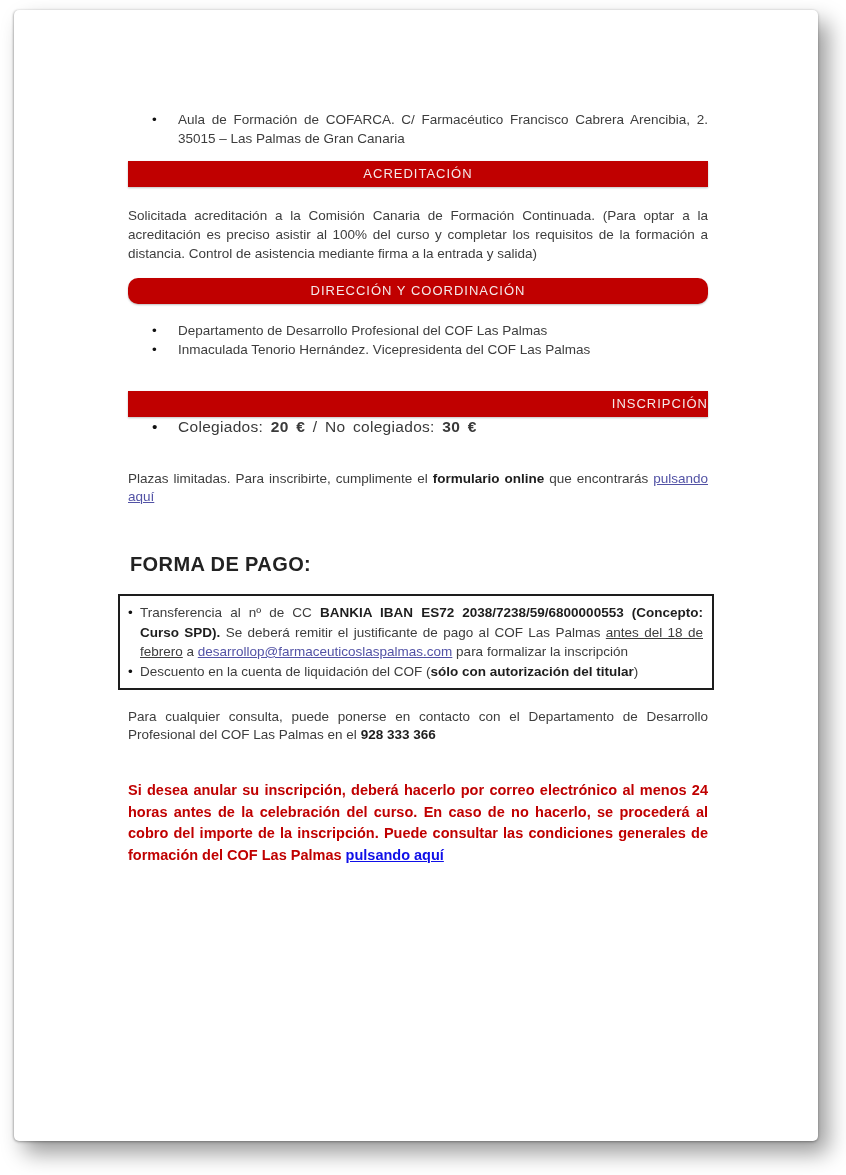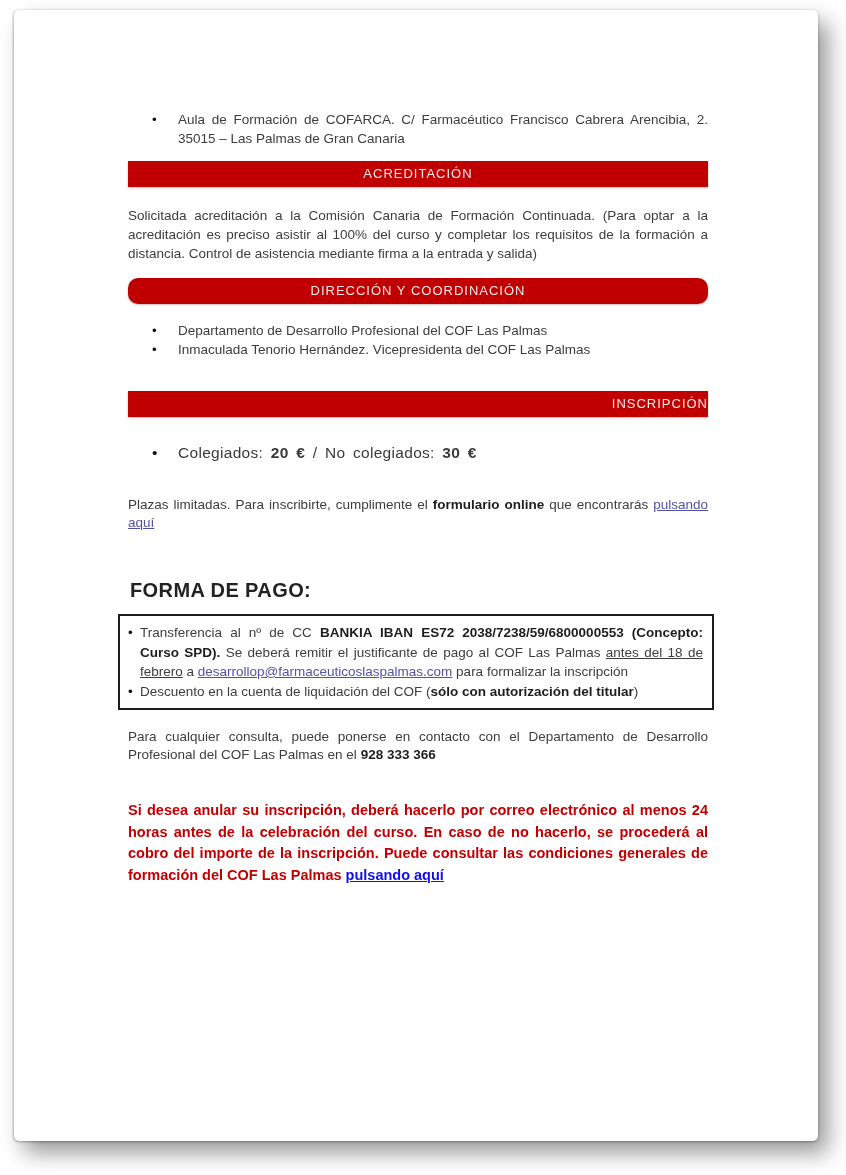--- a/index.html
+++ b/index.html
@@ -37,35 +37,35 @@
     line-height:19px;
     text-align:justify;
   }
   .bullet-item::before{
     content:"\2022";
     position:absolute; left:24px; top:0;
     color:#111;
   }
   .direction-list{margin-top:18px;}
   .direction-list .bullet-item{line-height:18.5px; text-align:left;}
-  .fee-list{margin-top:26px;}
+  .fee-list{}
   .fee-item{
     position:relative; padding-left:50px;
     font-size:15.5px; line-height:20px; letter-spacing:0.3px;
     color:#3a3a3a; word-spacing:3px;
   }
   .fee-item::before{content:"\2022"; position:absolute; left:24px; top:0; color:#111;}
   .para-plazas{margin-top:33px; line-height:17.5px;}
   .heading-pago{
     margin:48px 0 0 2px;
     font-size:20px; font-weight:bold; color:#222;
     letter-spacing:0.4px;
   }
   .payment-box{
-    margin:12px -6px 0 -10px;
+    margin:18px -6px 0 -10px;
     border:2px solid #1d1d1d;
     padding:7px 9px 7px 7px;
   }
   .payment-box .box-item{
     position:relative; padding-left:13px;
     line-height:19.5px; text-align:justify;
   }
   .payment-box .box-item::before{
     content:"\2022"; position:absolute; left:1px; top:0; color:#111;
   }

